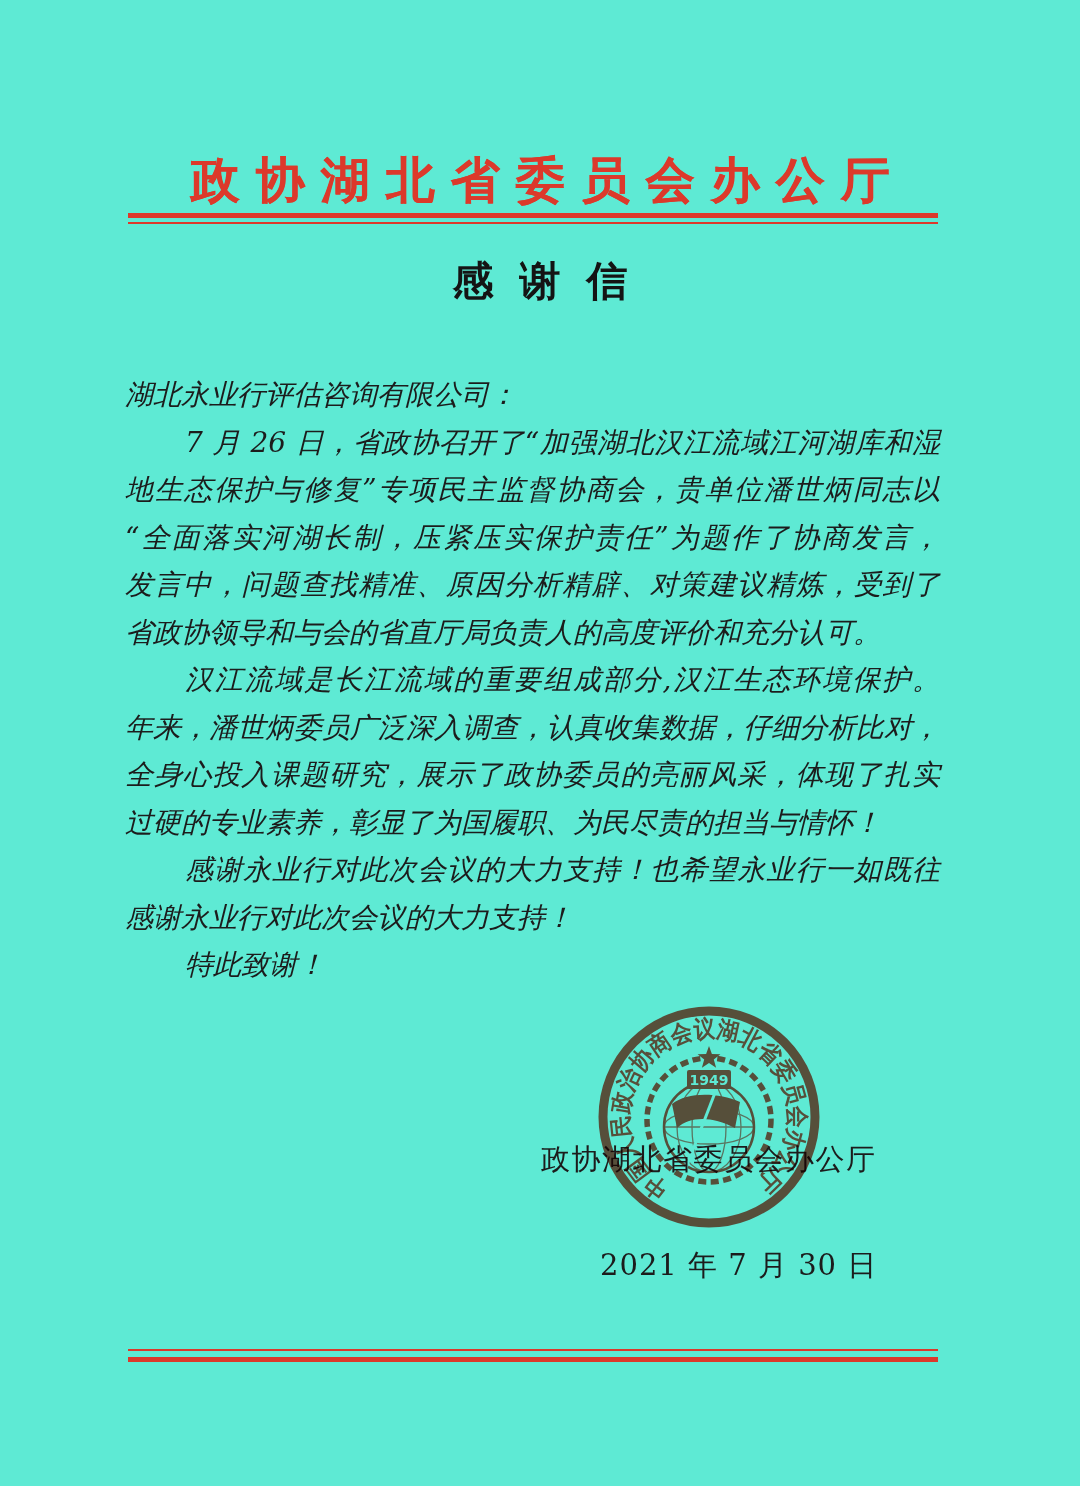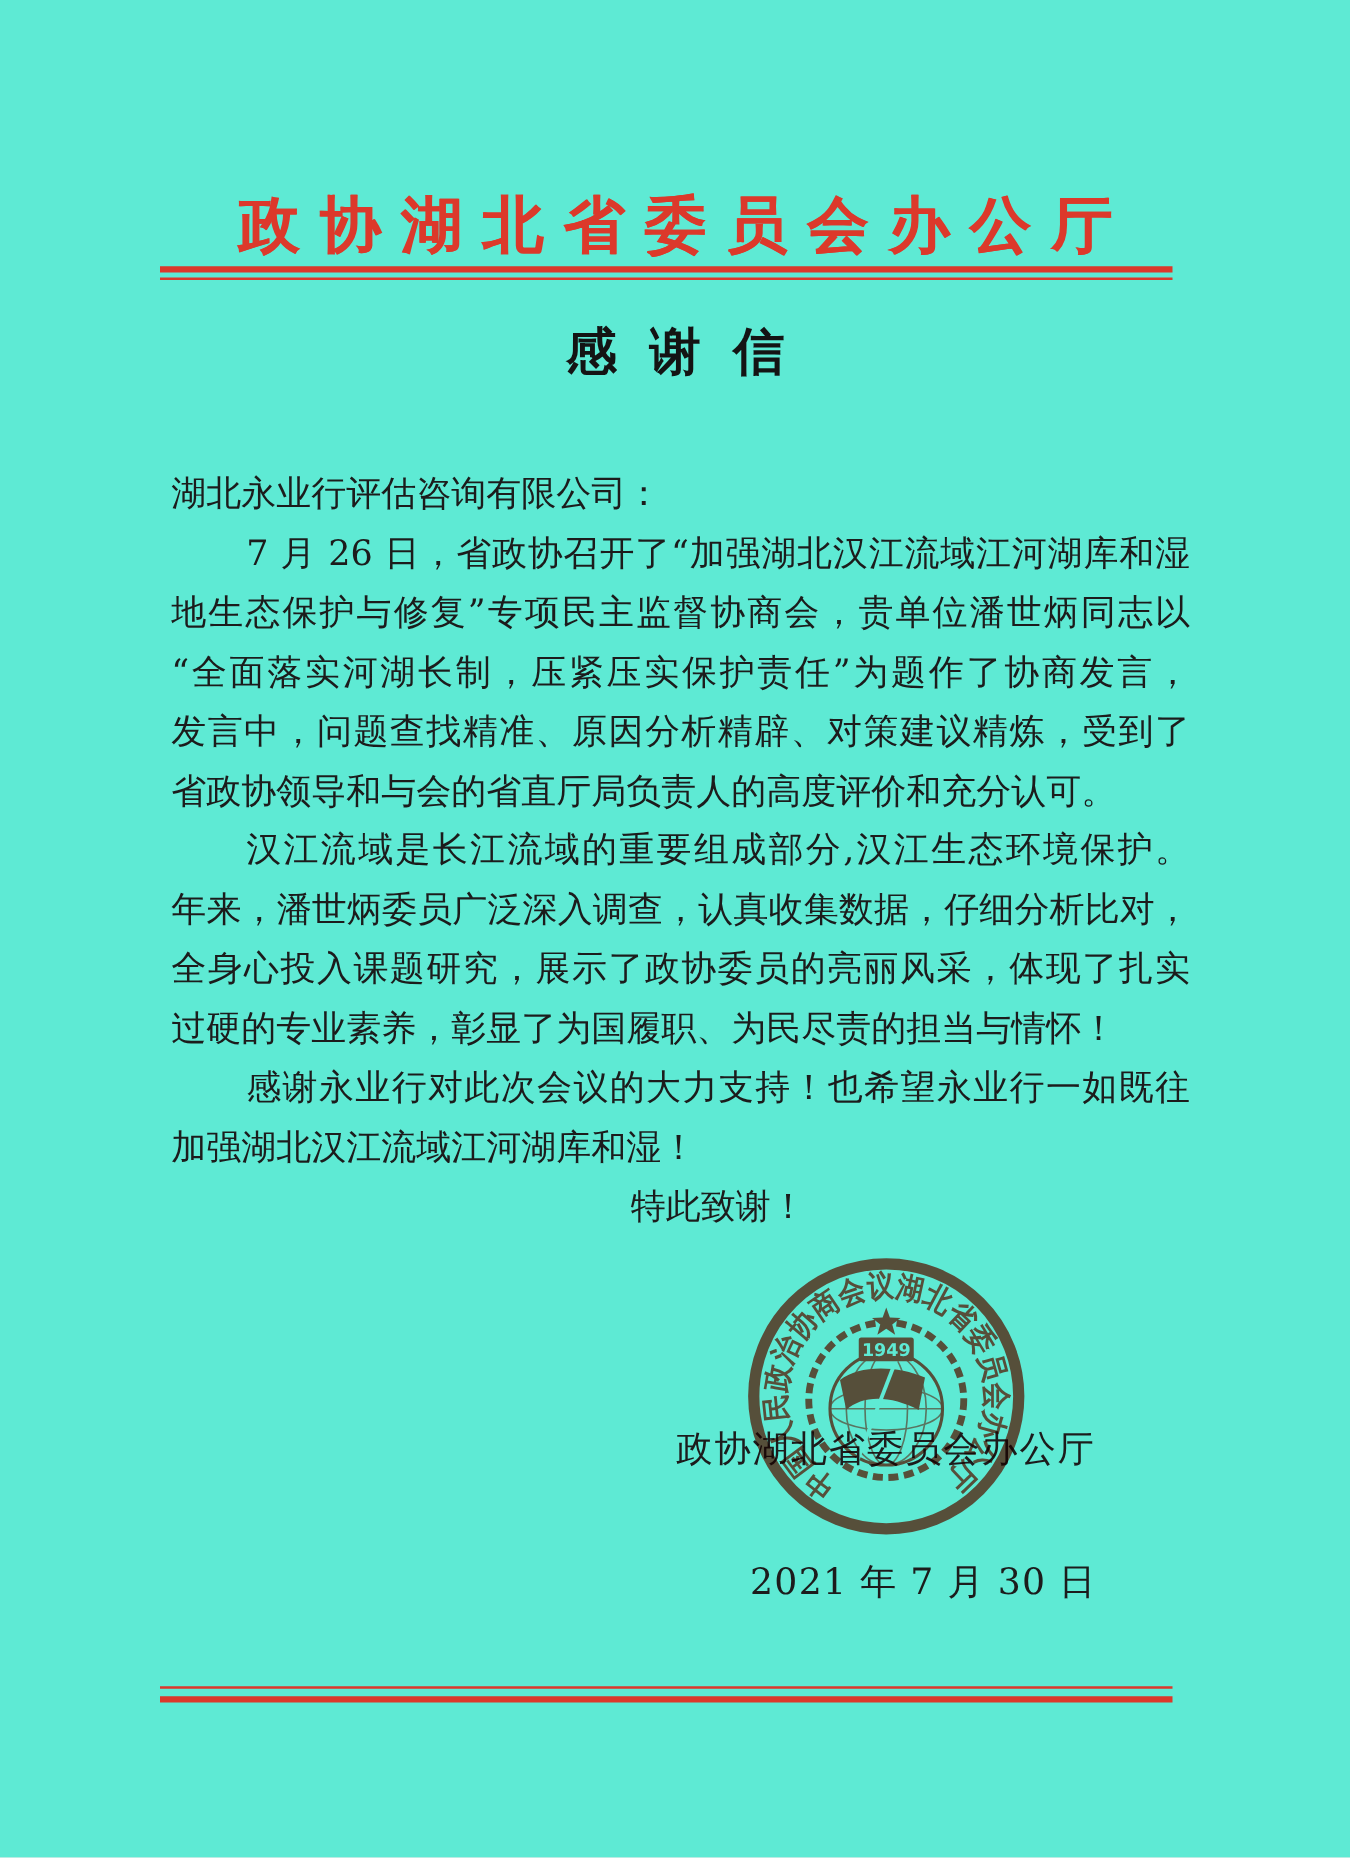--- a/index.html
+++ b/index.html
@@ -28,25 +28,25 @@
   .rule-top-thin{top:222px;height:2px;}
   .rule-bottom-thin{top:1349px;height:2px;}
   .rule-bottom-thick{top:1357px;height:5px;}
   .letter-title{
     position:absolute;top:254px;left:0;width:100%;margin:0;
     text-align:center;
     font-size:41px;font-weight:bold;color:#141414;
     letter-spacing:26px;text-indent:26px;
   }
   .body{
-    position:absolute;left:137px;top:371px;width:815px;
-    font-size:28px;line-height:47.5px;color:var(--ink);
+    position:absolute;left:125px;top:371px;width:815px;
+    font-size:28px;line-height:47.5px;color:var(--ink);font-style:italic;
   }
   .line{height:47.5px;overflow:visible;}
-  .indent{text-indent:60px;text-align:center;}
+  .indent{text-indent:60px;}
   .fill{text-align:justify;text-align-last:justify;text-justify:distribute;}
   .sig-org{
     position:absolute;left:541px;top:1140px;
     font-size:29px;letter-spacing:1.5px;color:var(--ink);
   }
   .sig-date{
     position:absolute;left:600px;top:1246px;
     font-size:29px;letter-spacing:1px;color:var(--ink);
   }
   .seal{
@@ -71,21 +71,21 @@
     <div class="line indent fill">7 月 26 日，省政协召开了“加强湖北汉江流域江河湖库和湿</div>
     <div class="line fill">地生态保护与修复”专项民主监督协商会，贵单位潘世炳同志以</div>
     <div class="line fill">“全面落实河湖长制，压紧压实保护责任”为题作了协商发言，</div>
     <div class="line fill">发言中，问题查找精准、原因分析精辟、对策建议精炼，受到了</div>
     <div class="line">省政协领导和与会的省直厅局负责人的高度评价和充分认可。</div>
     <div class="line indent fill">汉江流域是长江流域的重要组成部分,汉江生态环境保护。</div>
     <div class="line fill">年来，潘世炳委员广泛深入调查，认真收集数据，仔细分析比对，</div>
     <div class="line fill">全身心投入课题研究，展示了政协委员的亮丽风采，体现了扎实</div>
     <div class="line">过硬的专业素养，彰显了为国履职、为民尽责的担当与情怀！</div>
     <div class="line indent fill">感谢永业行对此次会议的大力支持！也希望永业行一如既往</div>
-    <div class="line">加强湖北汉江流域江河湖库和湿！</div>
+    <div class="line">感谢永业行对此次会议的大力支持！</div>
     <div class="line indent">特此致谢！</div>
   </div>
 
   <div class="sig-org">政协湖北省委员会办公厅</div>
   <div class="sig-date">2021 年 7 月 30 日</div>
 
   <svg class="seal" viewBox="0 0 234 234" xmlns="http://www.w3.org/2000/svg">
     <g fill="none" stroke="#E83E2C">
       <circle cx="117" cy="117" r="106" stroke-width="9"></circle>
 

